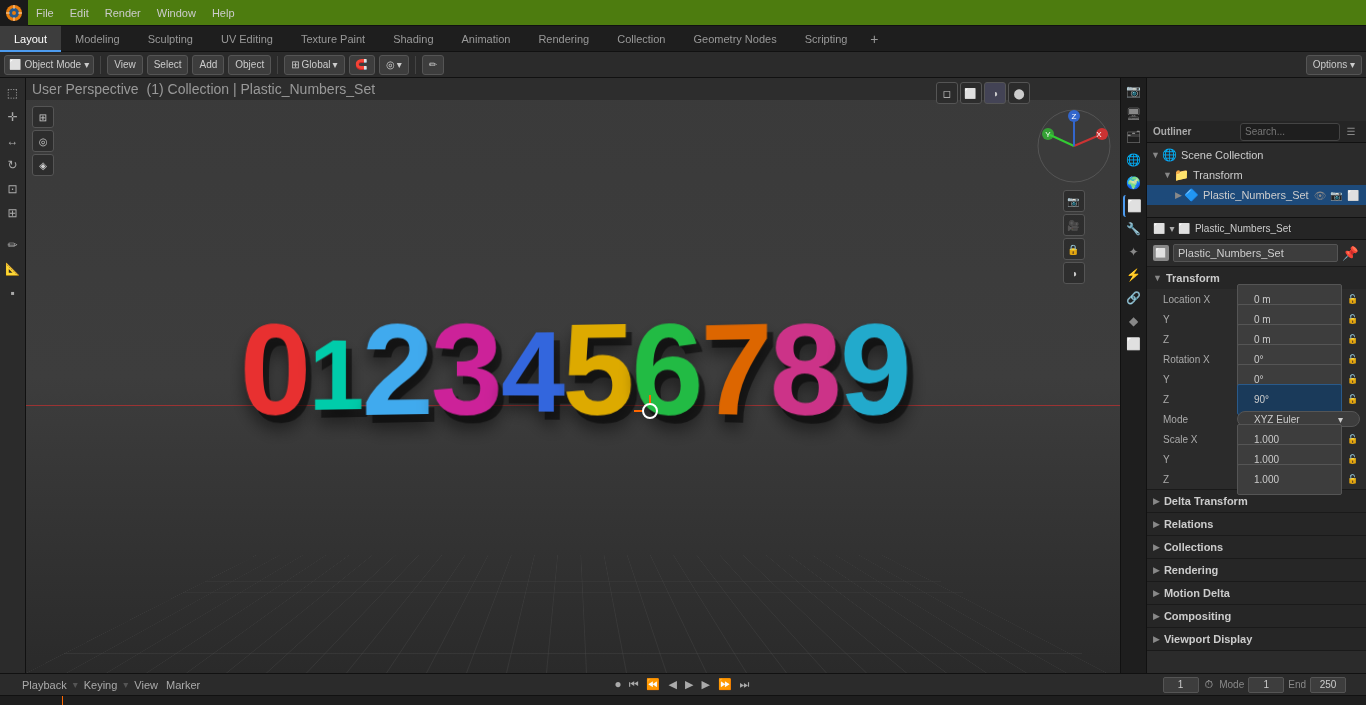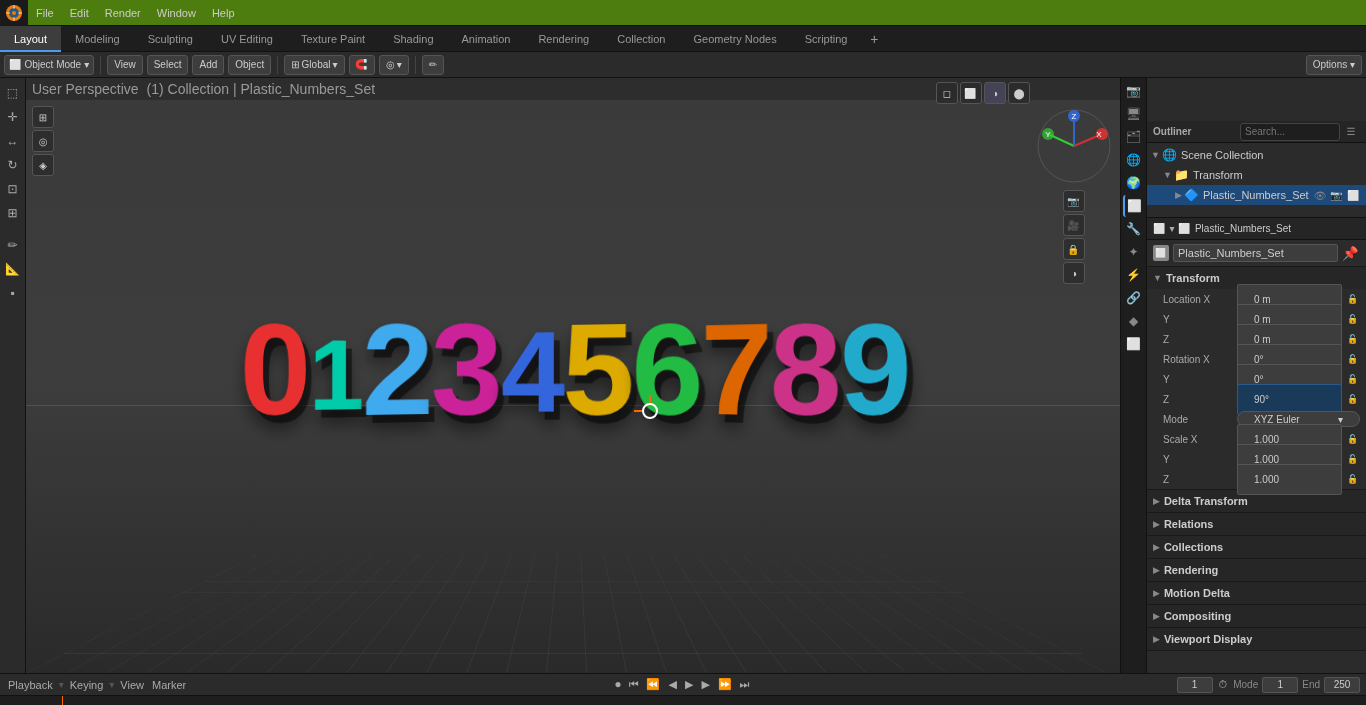--- a/index.html
+++ b/index.html
@@ -223,21 +223,21 @@
     .ri-btn {
       width: 22px; height: 22px; background: transparent; border: none; color: #888;
       cursor: pointer; display: flex; align-items: center; justify-content: center; border-radius: 3px; font-size: 12px;
     }
 
     
     ::-webkit-scrollbar { width: 6px; }
     ::-webkit-scrollbar-track { background: #1e1e1e; }
     ::-webkit-scrollbar-thumb { background: #444; border-radius: 3px; }
     #timeline-area { height: 52px; background: #252525; border-top: 1px solid #111; }
-    #timeline-header { height: 22px; display: flex; align-items: center; padding: 0 6px; gap: 4px; background: #2b2b2b; border-bottom: 1px solid #111; }
+    #timeline-header { height: 22px; display: flex; align-items: center; padding: 0 20px; gap: 4px; background: #2b2b2b; border-bottom: 1px solid #111; }
     #timeline-ruler { height: 16px; background: #1e1e1e; position: relative; overflow: hidden; }
     #timeline-ruler-marks { display: flex; position: absolute; top: 0; left: 60px; right: 0; height: 100%; align-items: flex-end; }
   </style>
 </head>
 <body>
 
 <div id="top-menu">
   <div class="blender-logo">
     <svg viewBox="0 0 18 18" fill="none">
       <circle cx="9" cy="9" r="8" fill="#E87D0D"></circle>

